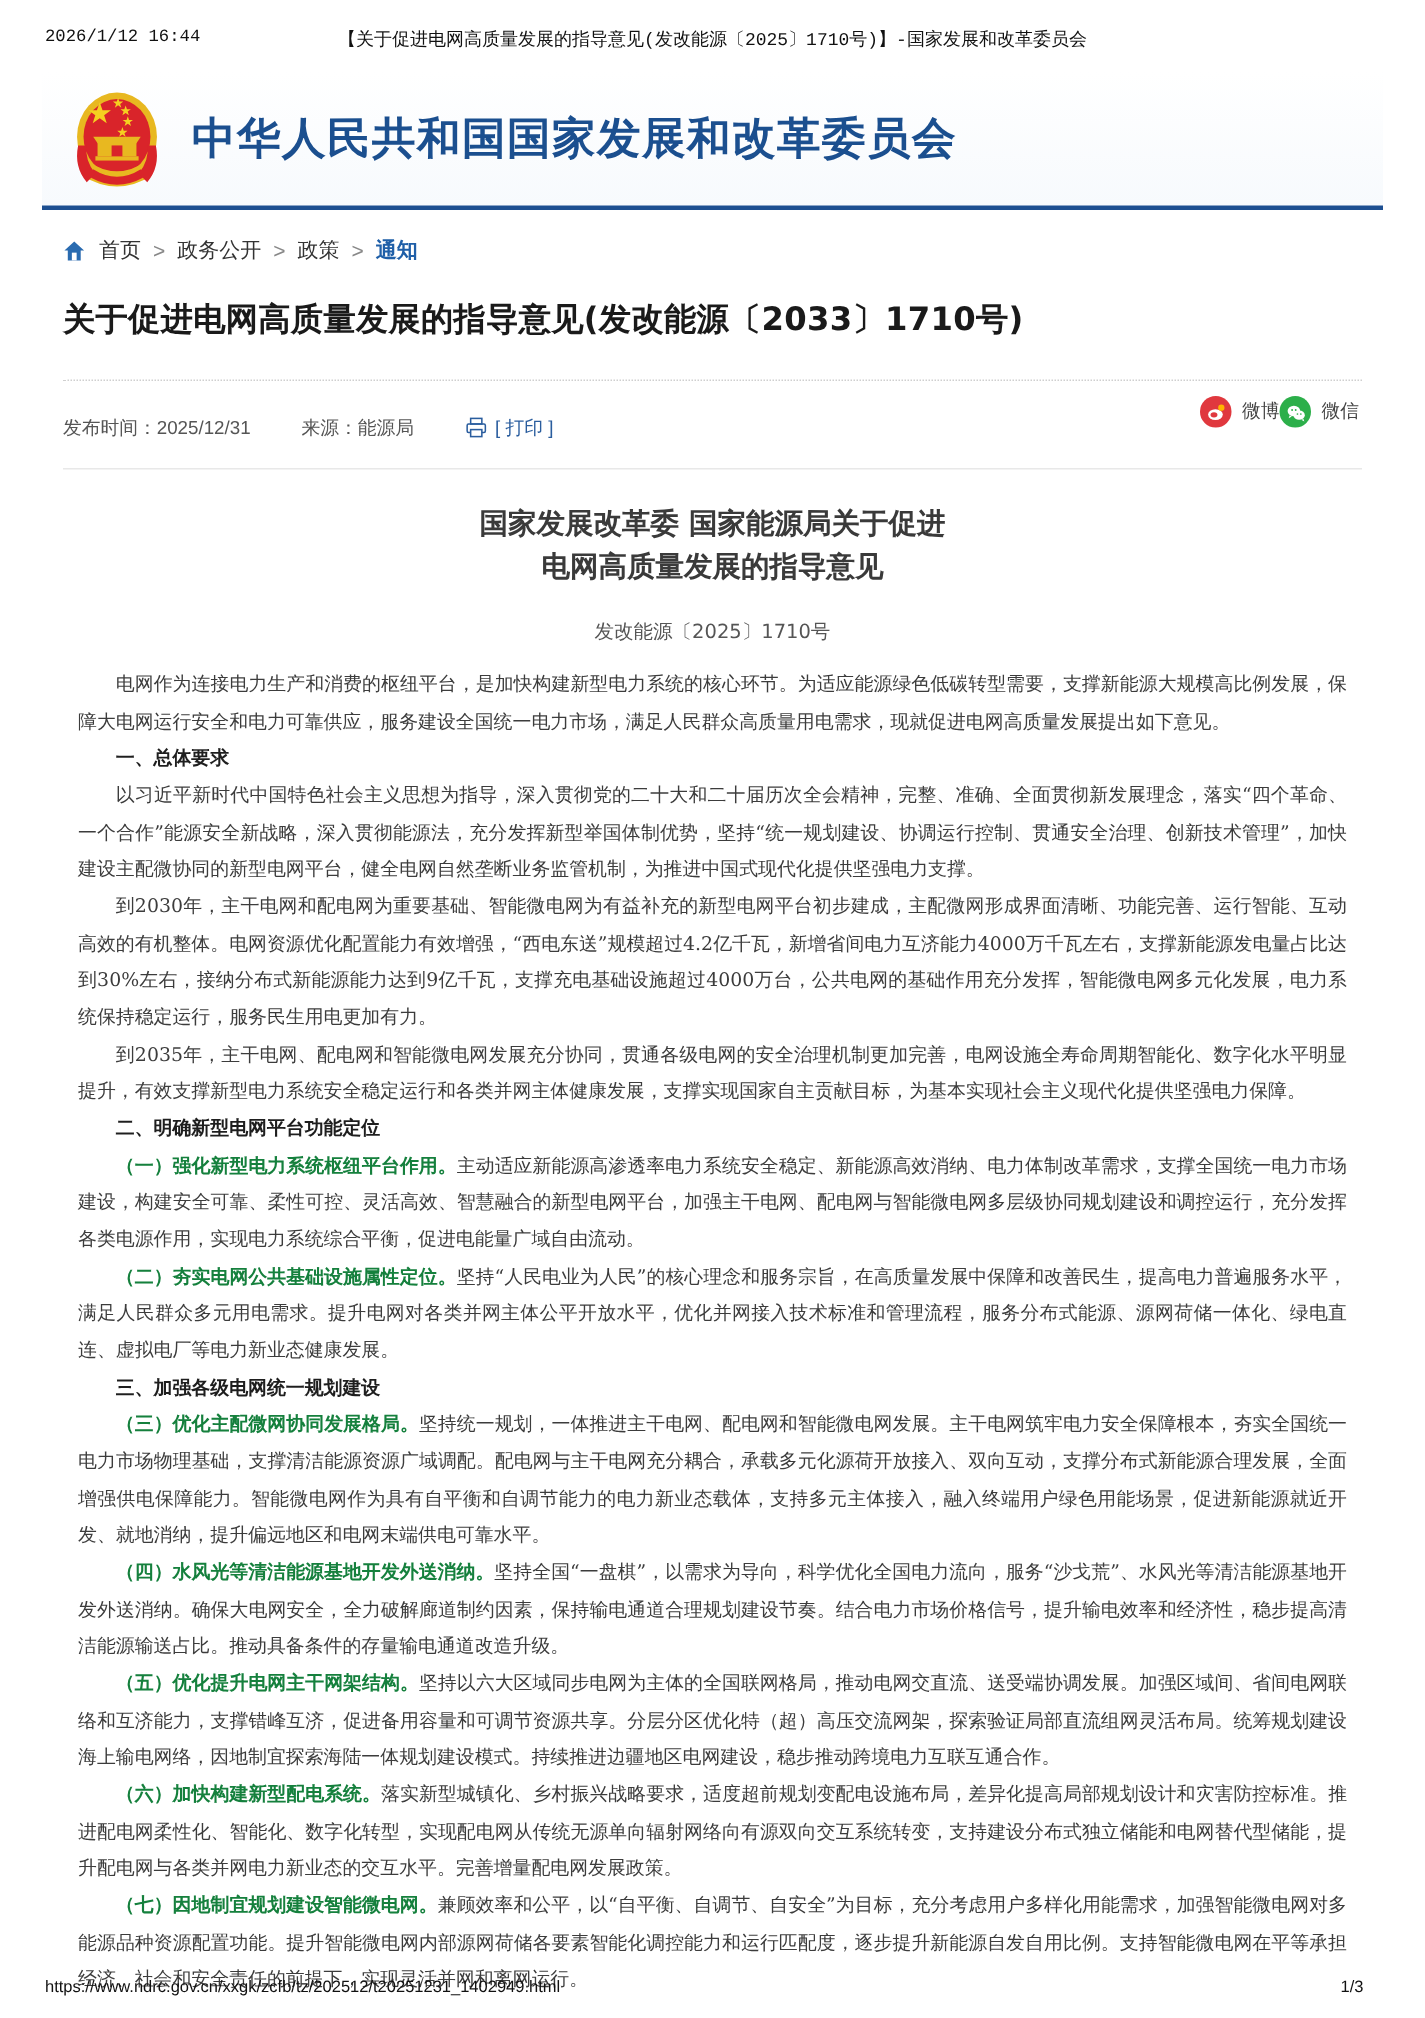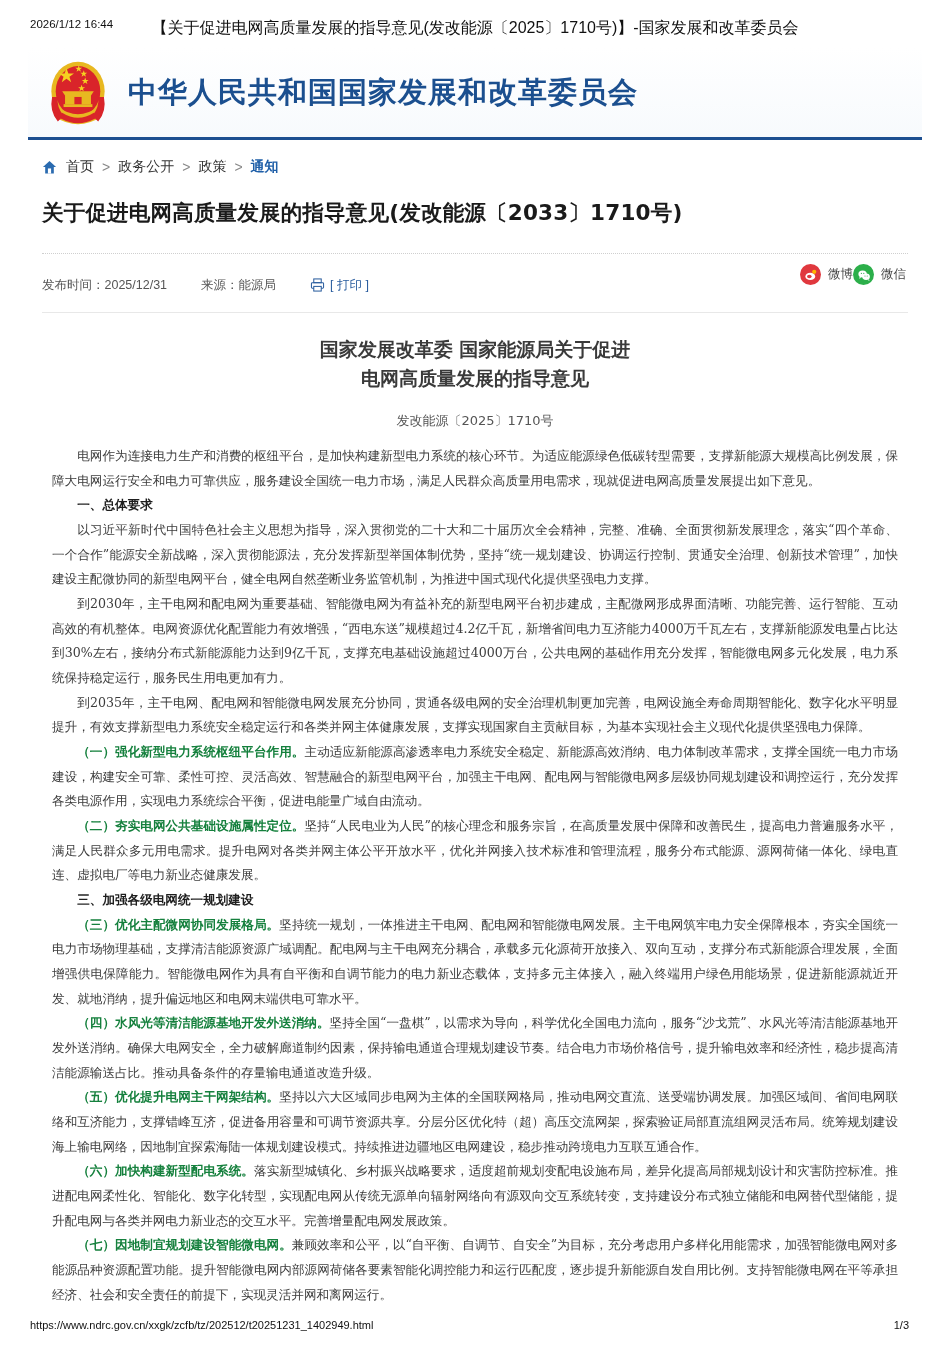--- a/index.html
+++ b/index.html
@@ -18,35 +18,36 @@
   }
 
   
   .print-header {
     height: 48px;
     display: flex;
     align-items: center;
     font-size: 11.5px;
     color: #111;
     position: relative;
+    font-family: Liberation Mono, monospace;
   }
   .print-header .ph-date {
     position: absolute;
     left: 30px;
     top: 18px;
     white-space: nowrap;
   }
   .print-header .ph-title {
     position: absolute;
     left: 0;
     right: 0;
     top: 18px;
     text-align: center;
     white-space: nowrap;
-    font-size: 16px;
+    font-size: 12px;
   }
 
   
   .page {
     margin: 0 28px;
     background: #fff;
   }
 
   
   .banner {
@@ -324,20 +325,21 @@
       <div>国家发展改革委 国家能源局关于促进</div>
       <div>电网高质量发展的指导意见</div>
     </div>
     <div class="art-docnum">发改能源〔2025〕1710号</div>
     <div class="body-text" id="article-body">
         <p class="p-indent">电网作为连接电力生产和消费的枢纽平台，是加快构建新型电力系统的核心环节。为适应能源绿色低碳转型需要，支撑新能源大规模高比例发展，保障大电网运行安全和电力可靠供应，服务建设全国统一电力市场，满足人民群众高质量用电需求，现就促进电网高质量发展提出如下意见。</p>
         <p class="sec-head">一、总体要求</p>
         <p class="p-indent">以习近平新时代中国特色社会主义思想为指导，深入贯彻党的二十大和二十届历次全会精神，完整、准确、全面贯彻新发展理念，落实“四个革命、一个合作”能源安全新战略，深入贯彻能源法，充分发挥新型举国体制优势，坚持“统一规划建设、协调运行控制、贯通安全治理、创新技术管理”，加快建设主配微协同的新型电网平台，健全电网自然垄断业务监管机制，为推进中国式现代化提供坚强电力支撑。</p>
         <p class="p-indent">到2030年，主干电网和配电网为重要基础、智能微电网为有益补充的新型电网平台初步建成，主配微网形成界面清晰、功能完善、运行智能、互动高效的有机整体。电网资源优化配置能力有效增强，“西电东送”规模超过4.2亿千瓦，新增省间电力互济能力4000万千瓦左右，支撑新能源发电量占比达到30%左右，接纳分布式新能源能力达到9亿千瓦，支撑充电基础设施超过4000万台，公共电网的基础作用充分发挥，智能微电网多元化发展，电力系统保持稳定运行，服务民生用电更加有力。</p>
         <p class="p-indent">到2035年，主干电网、配电网和智能微电网发展充分协同，贯通各级电网的安全治理机制更加完善，电网设施全寿命周期智能化、数字化水平明显提升，有效支撑新型电力系统安全稳定运行和各类并网主体健康发展，支撑实现国家自主贡献目标，为基本实现社会主义现代化提供坚强电力保障。</p>
+        <p class="sec-head">二、明确新型电网平台功能定位</p>
         <p class="p-indent"><span class="sub-lead">（一）强化新型电力系统枢纽平台作用。</span><span>主动适应新能源高渗透率电力系统安全稳定、新能源高效消纳、电力体制改革需求，支撑全国统一电力市场建设，构建安全可靠、柔性可控、灵活高效、智慧融合的新型电网平台，加强主干电网、配电网与智能微电网多层级协同规划建设和调控运行，充分发挥各类电源作用，实现电力系统综合平衡，促进电能量广域自由流动。</span></p>
         <p class="p-indent"><span class="sub-lead">（二）夯实电网公共基础设施属性定位。</span><span>坚持“人民电业为人民”的核心理念和服务宗旨，在高质量发展中保障和改善民生，提高电力普遍服务水平，满足人民群众多元用电需求。提升电网对各类并网主体公平开放水平，优化并网接入技术标准和管理流程，服务分布式能源、源网荷储一体化、绿电直连、虚拟电厂等电力新业态健康发展。</span></p>
         <p class="sec-head">三、加强各级电网统一规划建设</p>
         <p class="p-indent"><span class="sub-lead">（三）优化主配微网协同发展格局。</span><span>坚持统一规划，一体推进主干电网、配电网和智能微电网发展。主干电网筑牢电力安全保障根本，夯实全国统一电力市场物理基础，支撑清洁能源资源广域调配。配电网与主干电网充分耦合，承载多元化源荷开放接入、双向互动，支撑分布式新能源合理发展，全面增强供电保障能力。智能微电网作为具有自平衡和自调节能力的电力新业态载体，支持多元主体接入，融入终端用户绿色用能场景，促进新能源就近开发、就地消纳，提升偏远地区和电网末端供电可靠水平。</span></p>
         <p class="p-indent"><span class="sub-lead">（四）水风光等清洁能源基地开发外送消纳。</span><span>坚持全国“一盘棋”，以需求为导向，科学优化全国电力流向，服务“沙戈荒”、水风光等清洁能源基地开发外送消纳。确保大电网安全，全力破解廊道制约因素，保持输电通道合理规划建设节奏。结合电力市场价格信号，提升输电效率和经济性，稳步提高清洁能源输送占比。推动具备条件的存量输电通道改造升级。</span></p>
         <p class="p-indent"><span class="sub-lead">（五）优化提升电网主干网架结构。</span><span>坚持以六大区域同步电网为主体的全国联网格局，推动电网交直流、送受端协调发展。加强区域间、省间电网联络和互济能力，支撑错峰互济，促进备用容量和可调节资源共享。分层分区优化特（超）高压交流网架，探索验证局部直流组网灵活布局。统筹规划建设海上输电网络，因地制宜探索海陆一体规划建设模式。持续推进边疆地区电网建设，稳步推动跨境电力互联互通合作。</span></p>
         <p class="p-indent"><span class="sub-lead">（六）加快构建新型配电系统。</span><span>落实新型城镇化、乡村振兴战略要求，适度超前规划变配电设施布局，差异化提高局部规划设计和灾害防控标准。推进配电网柔性化、智能化、数字化转型，实现配电网从传统无源单向辐射网络向有源双向交互系统转变，支持建设分布式独立储能和电网替代型储能，提升配电网与各类并网电力新业态的交互水平。完善增量配电网发展政策。</span></p>
         <p class="p-indent"><span class="sub-lead">（七）因地制宜规划建设智能微电网。</span><span>兼顾效率和公平，以“自平衡、自调节、自安全”为目标，充分考虑用户多样化用能需求，加强智能微电网对多能源品种资源配置功能。提升智能微电网内部源网荷储各要素智能化调控能力和运行匹配度，逐步提升新能源自发自用比例。支持智能微电网在平等承担经济、社会和安全责任的前提下，实现灵活并网和离网运行。</span></p>
       </div>
   </div>

